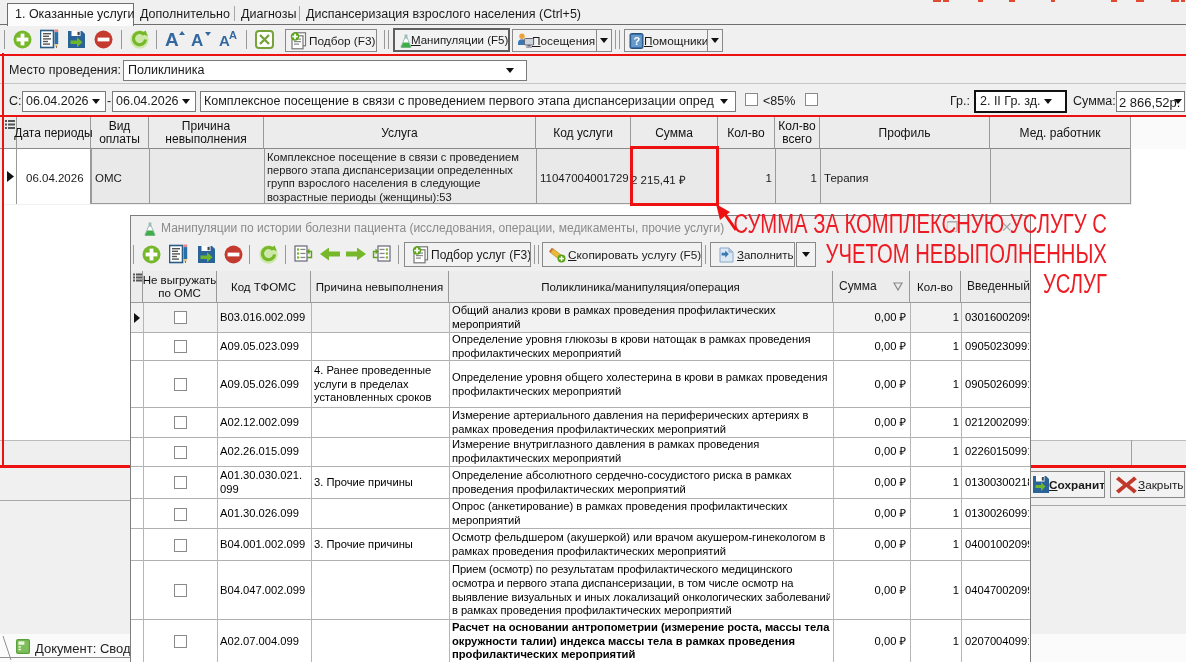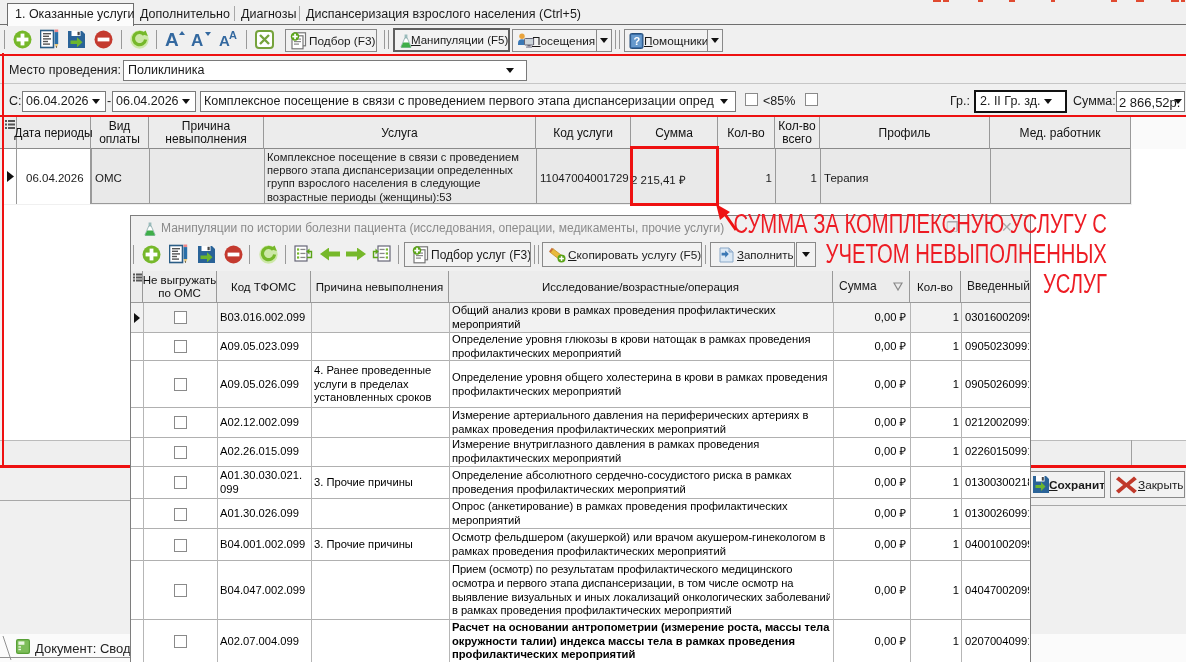--- a/index.html
+++ b/index.html
@@ -365,21 +365,21 @@
     <span style="margin-left:26px;font-size:11.5px;"><span class="u">З</span>аполнить</span>
   </div>
 <div class="tbtn" style="left:796px;top:242px;width:20px;height:25px;justify-content:center;z-index:21;">
     <span class="arr" style="position:static;"></span>
   </div>
 <div class="abs" style="left:131px;top:271px;width:899px;height:32px;background:#ececec;border-bottom:1px solid #9a9a9a;z-index:21;"></div>
 <div class="hcell" style="left:131px;top:271px;width:12px;height:32px;z-index:21;font-size:11.5px;"></div>
 <div class="hcell" style="left:143px;top:271px;width:74px;height:32px;z-index:21;font-size:11.5px;">Не выгружать<br>по ОМС</div>
 <div class="hcell" style="left:217px;top:271px;width:94px;height:32px;z-index:21;font-size:11.5px;">Код ТФОМС</div>
 <div class="hcell" style="left:311px;top:271px;width:138px;height:32px;z-index:21;font-size:11.5px;">Причина невыполнения</div>
-<div class="hcell" style="left:449px;top:271px;width:384px;height:32px;z-index:21;font-size:11.5px;">Исследование/возрастные/операция</div>
+<div class="hcell" style="left:449px;top:271px;width:384px;height:32px;z-index:21;font-size:11.5px;">Поликлиника/манипуляция/операция</div>
 <div class="abs" style="left:839px;top:279px;font-size:12px;z-index:22;">Сумма</div>
 <svg class="abs" style="left:893px;top:282px;z-index:22;" width="10" height="9" viewBox="0 0 10 9">
     <path d="M1 1 L9 1 L5 8 z" fill="none" stroke="#888" stroke-width="1.2"></path>
   </svg>
 <div class="abs" style="left:833px;top:271px;width:77px;height:32px;border-right:1px solid #9a9a9a;z-index:21;"></div>
 <div class="hcell" style="left:910px;top:271px;width:51px;height:32px;z-index:21;font-size:11.5px;">Кол-во</div>
 <div class="abs" style="left:967px;top:279px;font-size:12px;z-index:22;">Введенный</div>
 <div class="abs" style="left:961px;top:271px;width:69px;height:32px;z-index:21;"></div>
 <svg class="abs" style="left:133px;top:273px;z-index:22;" width="9" height="9" viewBox="0 0 9 9">
     <rect x="0" y="0.5" width="2" height="2" fill="#555"></rect>

